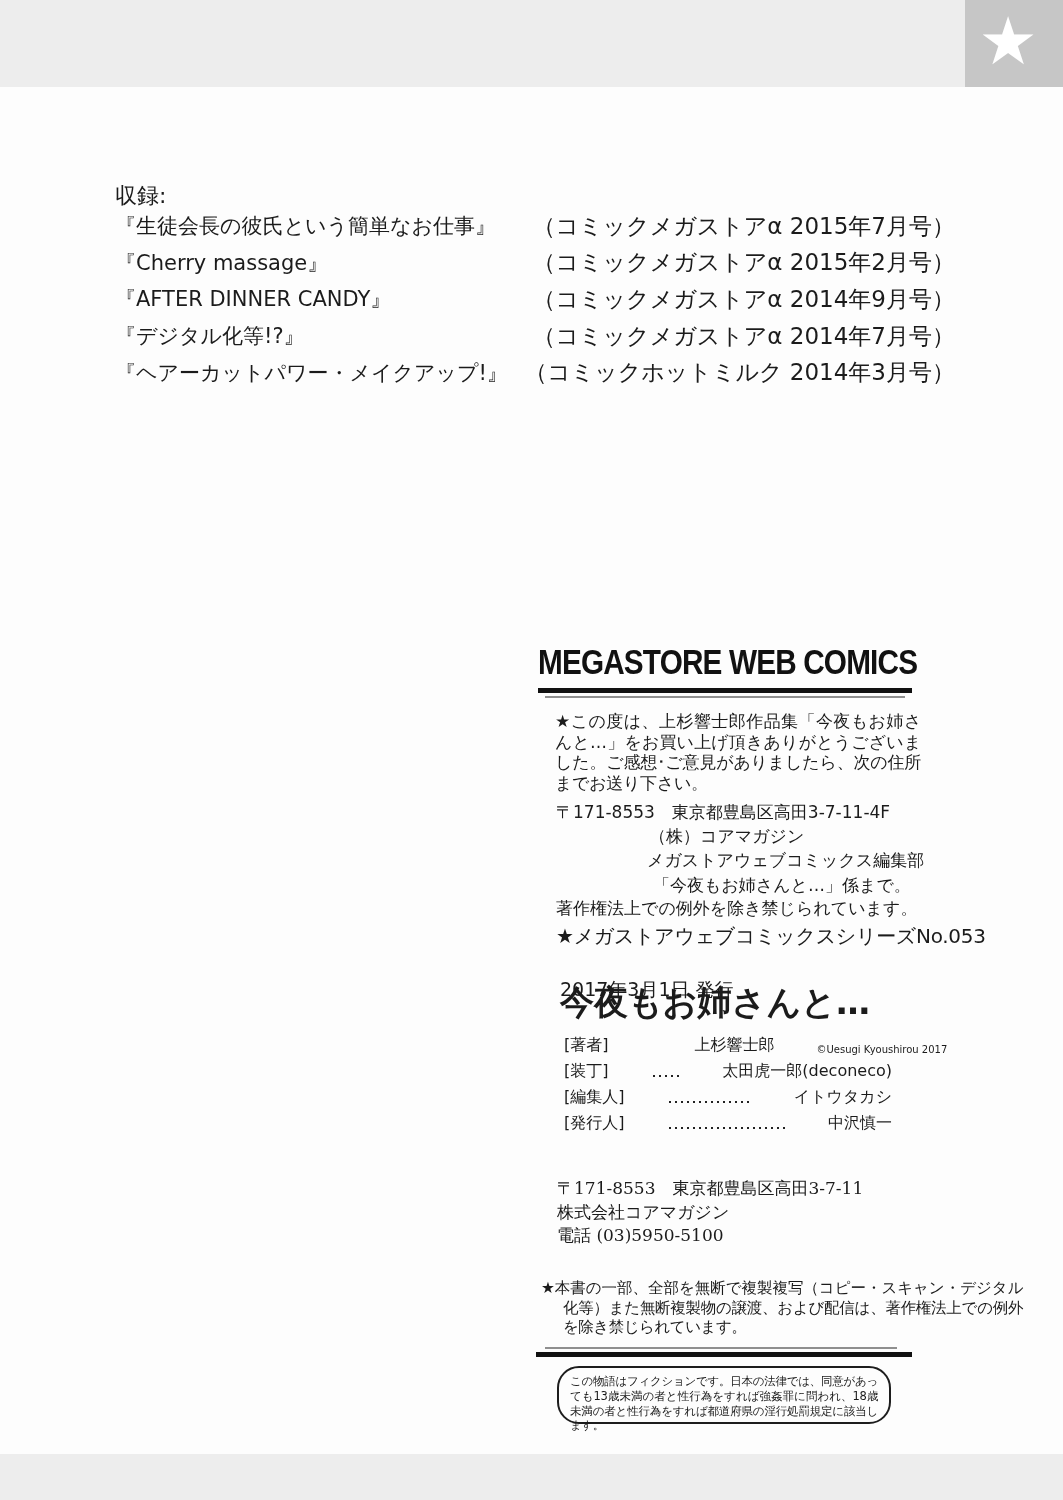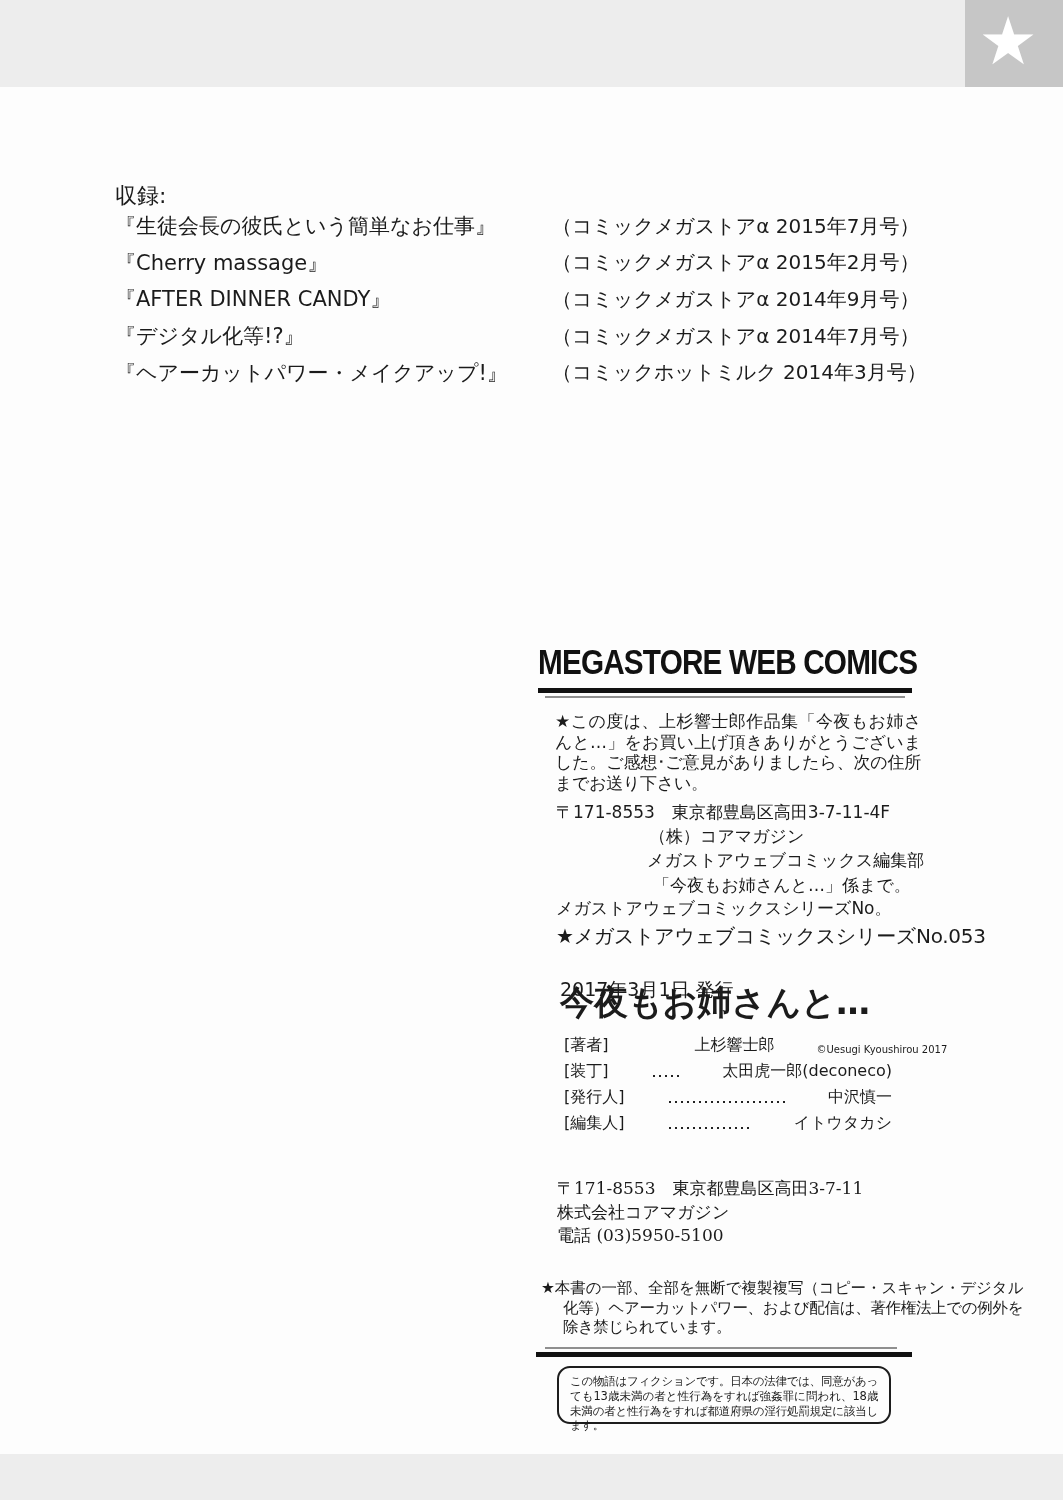--- a/index.html
+++ b/index.html
@@ -14,21 +14,21 @@
     display:flex;align-items:center;justify-content:center;}
   .star-glyph{color:#ffffff;font-size:66px;line-height:1;transform:translate(-6px,-2px);}
   .bottombar{position:absolute;left:0;top:1454px;width:1063px;height:46px;background:#ededed;}
 
   
   .contents{position:absolute;left:115px;top:184px;width:840px;}
   .contents-heading{font-size:22px;line-height:24px;}
   .contents-rows{}
   .c-row{display:flex;align-items:center;height:36.6px;}
   .c-title{width:437px;font-size:21px;white-space:nowrap;}
-  .c-source{font-size:20px;white-space:nowrap;}
+  .c-source{font-size:23px;white-space:nowrap;}
 
   
   .brand{position:absolute;left:538px;top:644px;font-family:"Liberation Sans",sans-serif;
     font-weight:bold;font-size:35px;line-height:36px;letter-spacing:-1px;
     transform:scaleX(.85);transform-origin:left center;white-space:nowrap;color:#111;}
   .rule{position:absolute;background:#111;}
   .rule.thin{background:#8f8f8f;}
   .rule-thick-top{left:538px;top:688px;width:374px;height:5px;}
   .rule-thin-top{left:545px;top:696px;width:360px;height:2px;}
   .rule-thin-bot{left:545px;top:1347px;width:352px;height:2px;}
@@ -55,21 +55,21 @@
   .cr-name{white-space:nowrap;margin-top:14px;}
   .cr-note{font-size:10px;white-space:nowrap;margin:0 0 1px 2px;}
 
   .publisher{position:absolute;left:557px;top:1177px;
     font-family:"DejaVu Serif","Liberation Serif",serif;
     font-size:17px;line-height:23.6px;white-space:nowrap;}
   .copyright{position:absolute;left:541px;top:1279px;width:482px;
     font-size:15.5px;line-height:19.6px;letter-spacing:-.5px;
     padding-left:22px;text-indent:-22px;box-sizing:border-box;text-align:justify;}
   .disclaimer-box{position:absolute;left:557px;top:1366px;width:334px;height:58px;
-    box-sizing:border-box;border:2.5px solid #1d1d1d;border-radius:13px;
+    box-sizing:border-box;border:2.5px solid #1d1d1d;border-radius:22px;
     padding:6px 11px;font-size:11.5px;line-height:14.8px;letter-spacing:-.4px;text-align:justify;}
 </style>
 </head>
 <body>
 
 <div id="page">
 
   <div class="topbar"></div>
   <div class="star-square">
     <span class="star-glyph">★</span>
@@ -107,56 +107,56 @@
 
   <div class="thanks">★この度は、上杉響士郎作品集「今夜もお姉さんと…」をお買い上げ頂きありがとうございました。ご感想･ご意見がありましたら、次の住所までお送り下さい。</div>
 
   <div class="addr">
     <div class="l1">〒171-8553　東京都豊島区高田3-7-11-4F</div>
     <div class="l2">（株）コアマガジン</div>
     <div class="l3">メガストアウェブコミックス編集部</div>
     <div class="l4">「今夜もお姉さんと…」係まで。</div>
   </div>
 
-  <div class="await">メガストアウェブコミックスシリーズNo。</div>
+  <div class="await">著作権法上での例外を除き禁じられています。</div>
   <div class="series">★メガストアウェブコミックスシリーズNo.053</div>
   <div class="book-title">今夜もお姉さんと…</div>
   <div class="pub-date">2017年3月1日 発行</div>
 
   <div class="credits">
     <div class="cr-row">
       <span class="cr-label">[著者]</span>
       <span class="cr-leader"></span>
       <span class="cr-name">上杉響士郎</span>
       <span class="cr-note">©Uesugi Kyoushirou 2017</span>
     </div>
     <div class="cr-row">
       <span class="cr-label">[装丁]</span>
       <span class="cr-leader"></span>
       <span class="cr-name">太田虎一郎(deconeco)</span>
     </div>
     <div class="cr-row">
+      <span class="cr-label">[編集人]</span>
+      <span class="cr-leader"></span>
+      <span class="cr-name">イトウタカシ</span>
+    </div>
+    <div class="cr-row">
       <span class="cr-label">[発行人]</span>
       <span class="cr-leader"></span>
       <span class="cr-name">中沢慎一</span>
-    </div>
-    <div class="cr-row">
-      <span class="cr-label">[編集人]</span>
-      <span class="cr-leader"></span>
-      <span class="cr-name">イトウタカシ</span>
     </div>
   </div>
 
   <div class="publisher">
     <div>〒171-8553　東京都豊島区高田3-7-11</div>
     <div>株式会社コアマガジン</div>
     <div>電話 (03)5950-5100</div>
   </div>
 
-  <div class="copyright">★本書の一部、全部を無断で複製複写（コピー・スキャン・デジタル化等）ヘアーカットパワー、および配信は、著作権法上での例外を除き禁じられています。</div>
+  <div class="copyright">★本書の一部、全部を無断で複製複写（コピー・スキャン・デジタル化等）また無断複製物の譲渡、および配信は、著作権法上での例外を除き禁じられています。</div>
 
   <div class="rule thin rule-thin-bot"></div>
   <div class="rule rule-thick-bot"></div>
 
   <div class="disclaimer-box">
     <span>この物語はフィクションです。日本の法律では、同意があっても13歳未満の者と性行為をすれば強姦罪に問われ、18歳未満の者と性行為をすれば都道府県の淫行処罰規定に該当します。</span>
   </div>
 
   <div class="bottombar"></div>
 </div>

